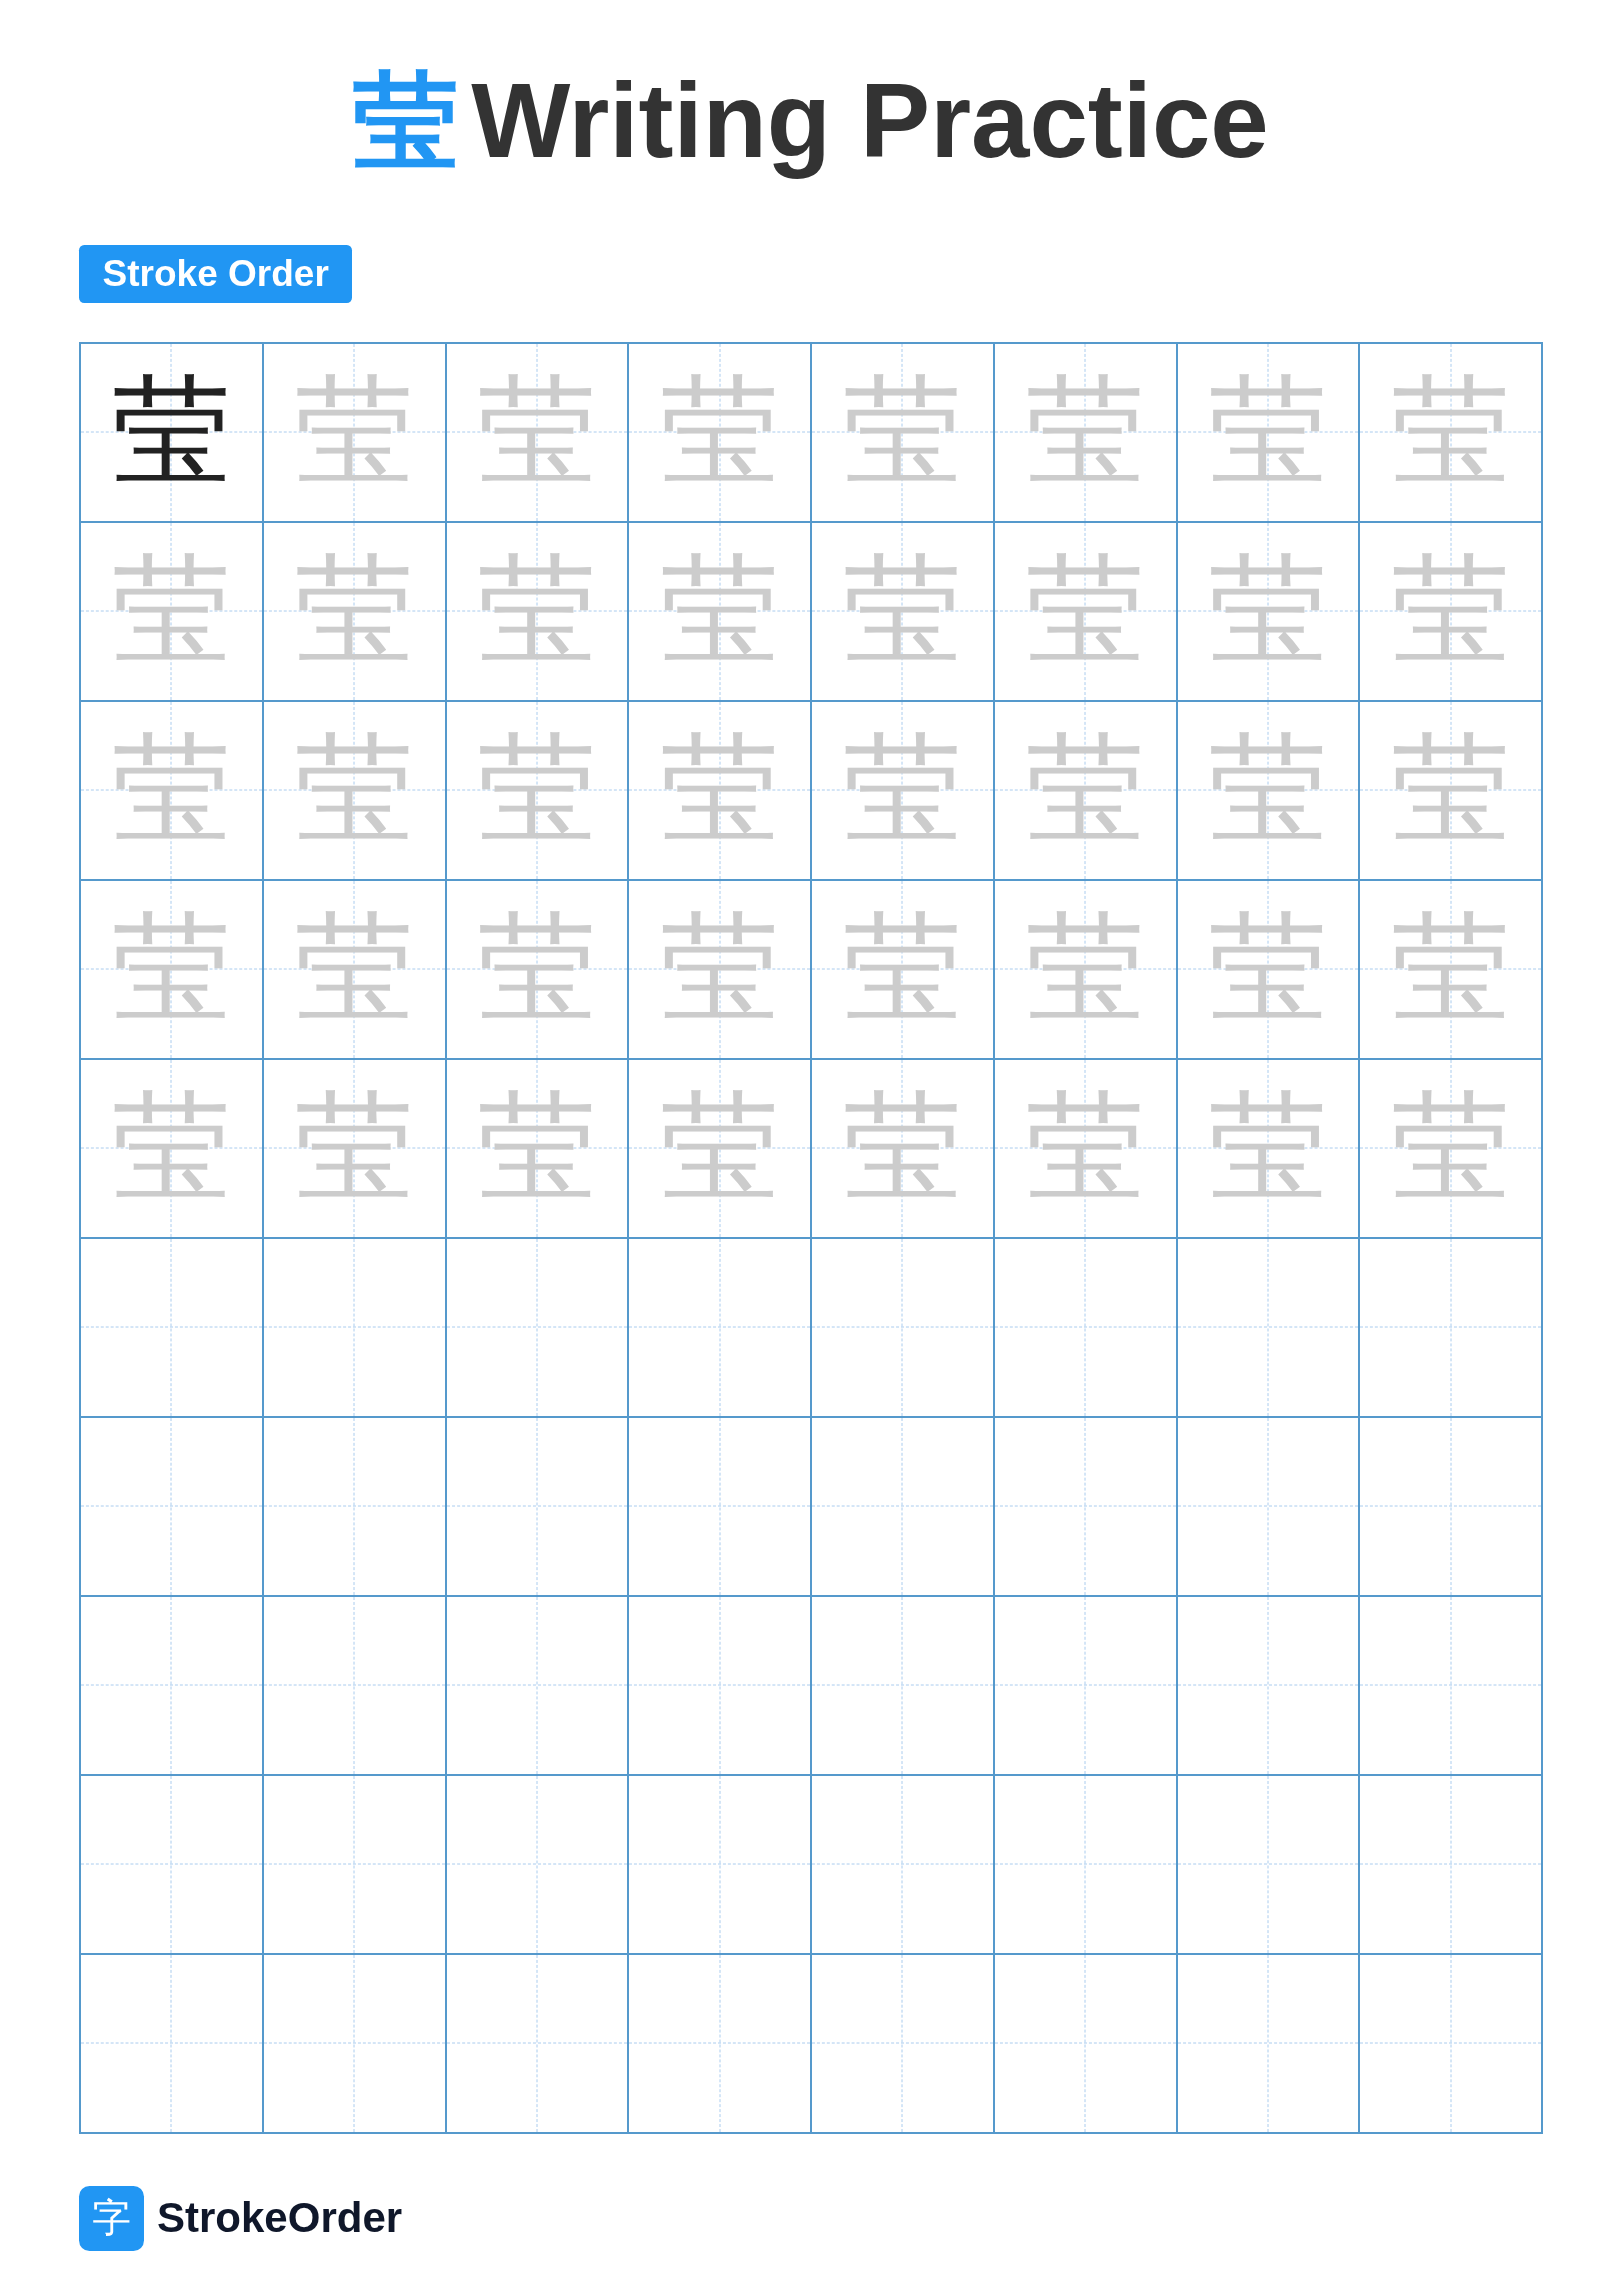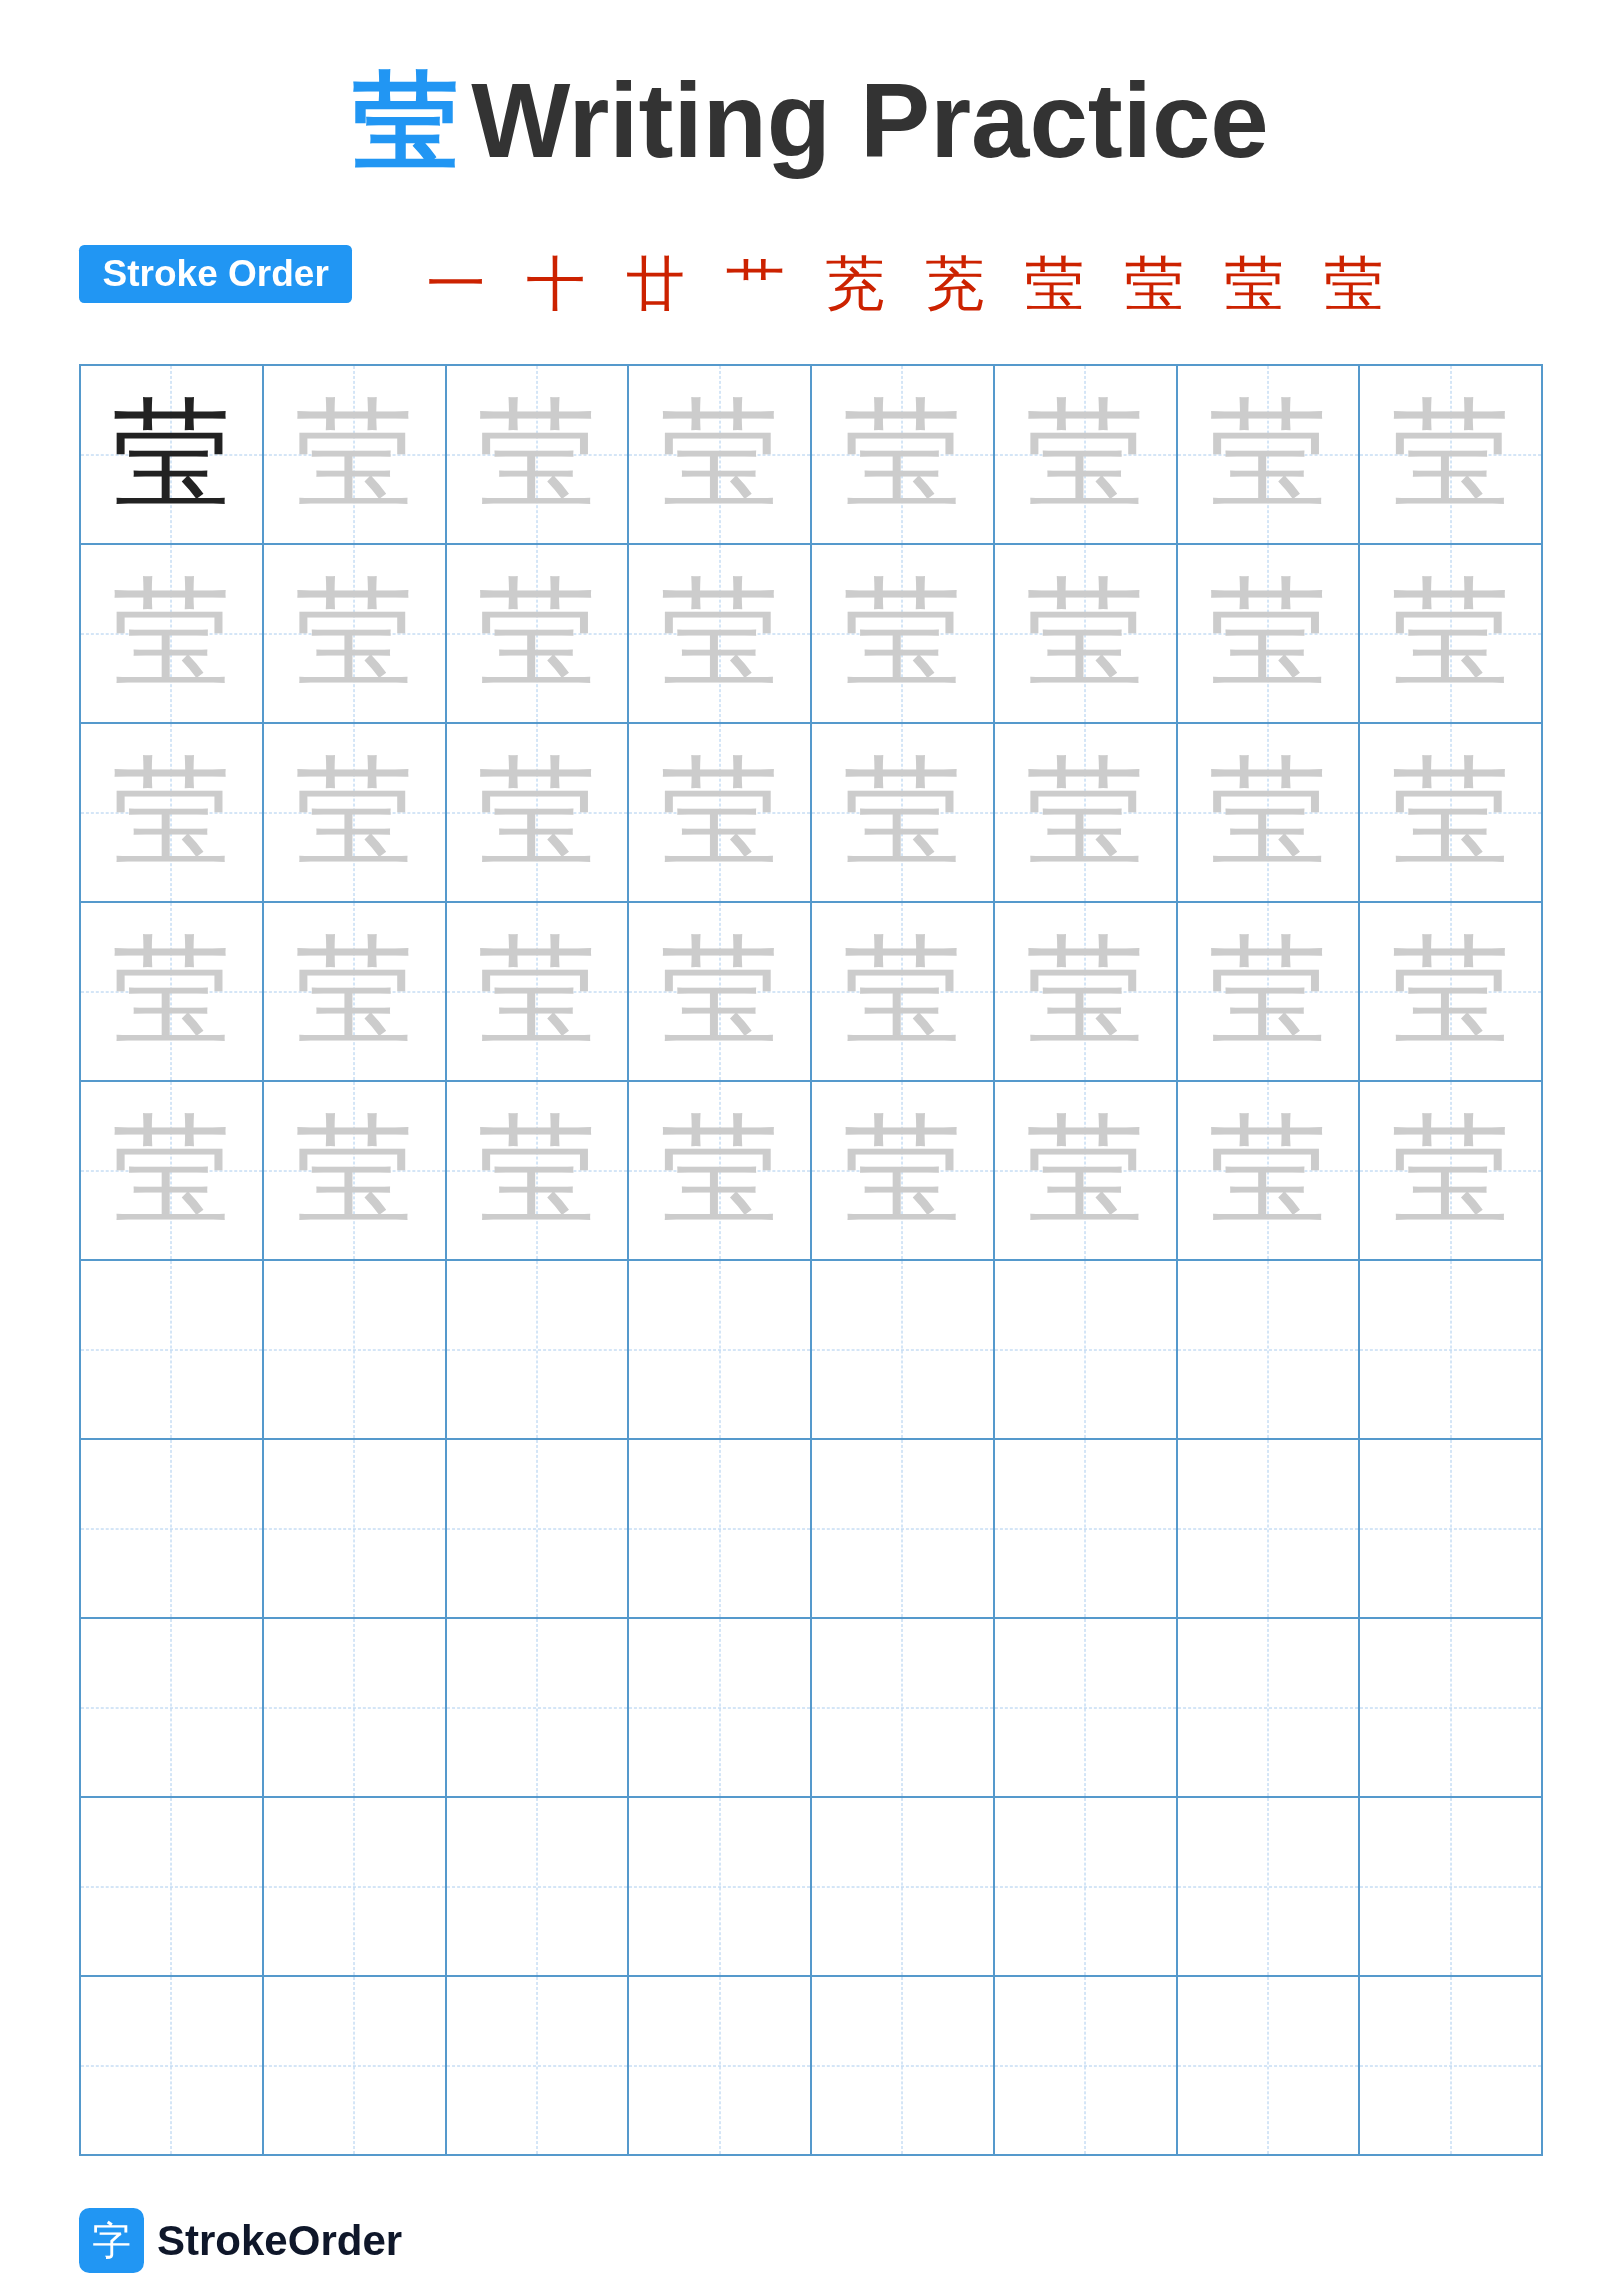--- a/index.html
+++ b/index.html
@@ -29,24 +29,23 @@
       text-align: center;
     }
 
     .title-char {
       color: #2196F3;
       margin-right: 13px;
     }
 
     .stroke-order-row {
       display: flex;
-      align-items: flex-start;
+      align-items: center;
       margin-bottom: 39px;
       width: 100%;
-      gap: 48px;
     }
 
     .stroke-order-badge {
       background: #2196F3;
       color: white;
       font-size: 37px;
       font-weight: bold;
       padding: 7.9px 23.6px;
       border-radius: 5.2px;
       margin-right: 26px;
@@ -171,21 +170,20 @@
 <body>
 
 <div class="page">
 
   <h1 class="title">
     <span class="title-char">莹</span><span>Writing Practice</span>
   </h1>
 
   <div class="stroke-order-row">
     <div class="stroke-order-badge">Stroke Order</div>
-    <div class="stroke-order-chars">一 十 廿 艹 茺 茺 莹 莹 莹 莹</div>
   </div>
 
   <div class="grid-container">
 
     <div class="grid-row">
       <div class="grid-cell">
         <span class="cell-char char-dark">莹</span>
       </div>
       <div class="grid-cell">
         <span class="cell-char char-light">莹</span>

